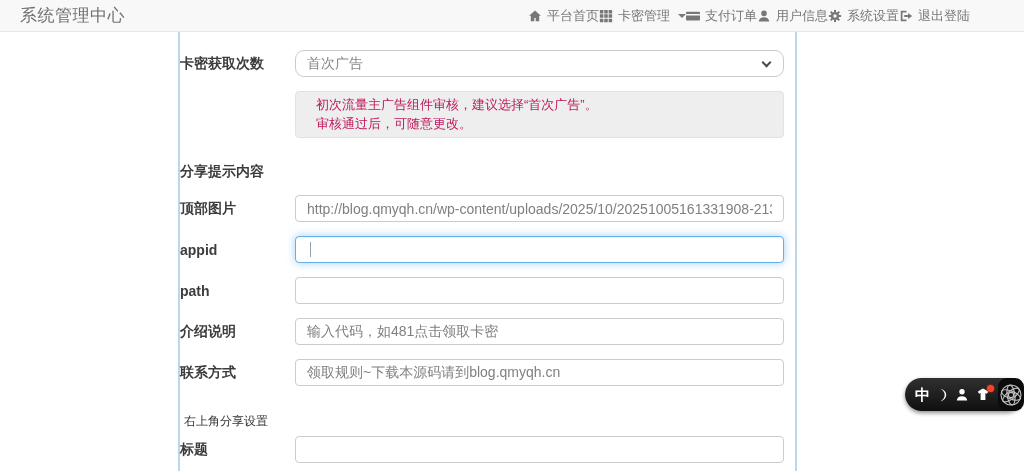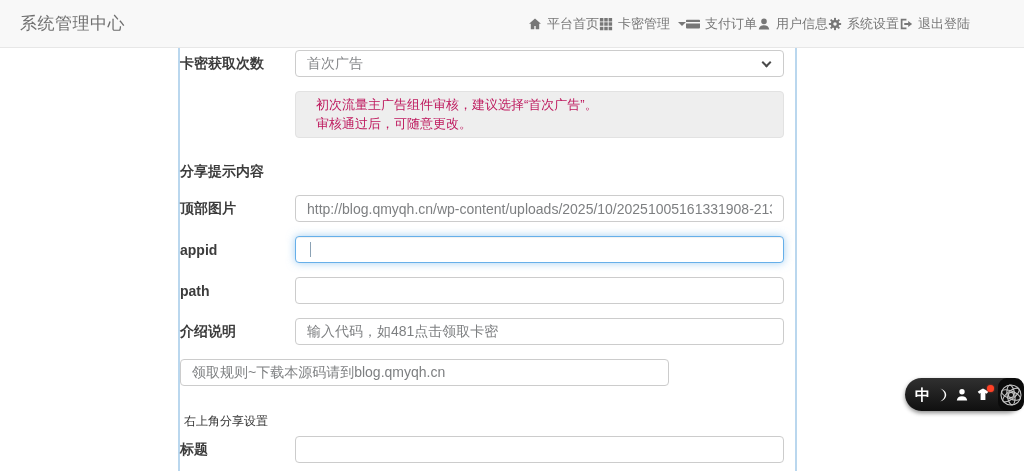--- a/index.html
+++ b/index.html
@@ -1,20 +1,20 @@
 <!DOCTYPE html>
 <html><head>
 <meta charset="utf-8">
 <style>
   * { margin:0; padding:0; box-sizing:border-box; }
   html,body { width:1024px; height:471px; overflow:hidden; background:#fff;
     font-family:"Liberation Sans","DejaVu Sans",sans-serif; }
 
   
-  .navbar { position:absolute; left:0; top:0; width:1024px; height:48px;
+  .navbar { position:absolute; left:0; top:0; width:1024px; height:32px;
     background:#f8f8f8; border-bottom:1px solid #e7e7e7;
     display:flex; align-items:center; justify-content:space-between;
     padding:0 54px 0 20px; z-index:10; }
   .brand { font-size:17px; color:#6f6f6f; letter-spacing:.5px; }
   .nav { display:flex; align-items:center; }
   .nav-item { display:inline-flex; align-items:center; gap:5px; font-size:13px;
     color:#777; text-decoration:none; cursor:pointer; white-space:nowrap; }
   .nic { display:inline-flex; width:14px; height:14px; }
   .nic svg { width:14px; height:14px; }
   .caret-down { width:0; height:0; border-left:4px solid transparent;
@@ -32,21 +32,21 @@
 
   .text-input { width:489px; height:27px; border:1px solid #ccc; border-radius:4px;
     padding:0 11px; font-size:14px; color:#7d7f81; outline:none; background:#fff;
     font-family:"Liberation Sans","DejaVu Sans",sans-serif; }
   .text-input::placeholder { color:#999; }
   .text-input.focused { border-color:#66afe9;
     box-shadow:inset 0 1px 1px rgba(0,0,0,.06), 0 0 8px rgba(102,175,233,.6); }
   .cursor-bar { position:absolute; left:15px; top:6px; width:1px; height:15px;
     background:#8ba2b5; }
 
-  .select-box { width:489px; height:27px; border:1px solid #ccc; border-radius:4px;
+  .select-box { width:489px; height:27px; border:1px solid #ccc; border-radius:9px;
     padding:0 28px 0 11px; font-size:14px; color:#85878a; background:#fff;
     display:flex; align-items:center; cursor:pointer; position:relative; }
   .chev { position:absolute; right:13px; top:8px; width:7px; height:7px;
     border-right:2px solid #4a4a4a; border-bottom:2px solid #4a4a4a;
     transform:rotate(45deg); }
 
   .help-box { width:489px; margin:3px 0 25px 115px; background:#eee;
     border:1px solid #e2e2e2; border-radius:4px; padding:4px 20px;
     font-size:13px; color:#be185d; line-height:18.5px; }
   .help-line { display:block; }
@@ -184,20 +184,21 @@
   </div>
 
   <div class="form-row">
     <label class="control-label">介绍说明</label>
     <div class="field">
       <input class="text-input" type="text" value="输入代码，如481点击领取卡密" style="">
     </div>
   </div>
 
   <div class="form-row">
+    <label class="control-label">联系方式</label>
     <div class="field">
       <input class="text-input" type="text" value="领取规则~下载本源码请到blog.qmyqh.cn" style="">
     </div>
   </div>
 
   <h2 class="section-heading">右上角分享设置</h2>
 
   <div class="form-row">
     <label class="control-label">标题</label>
     <div class="field">

